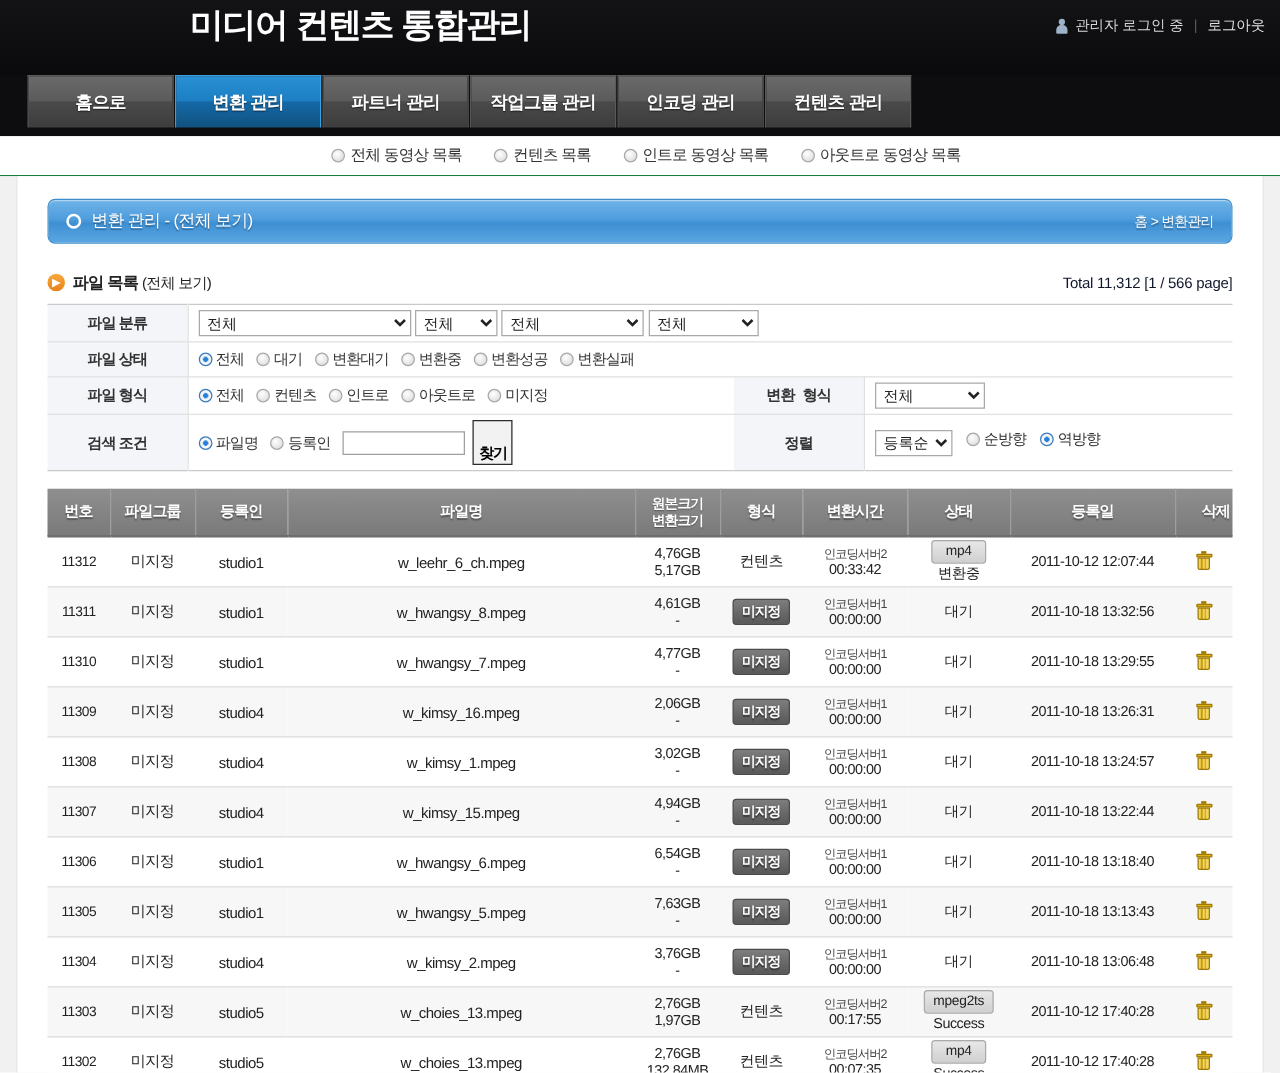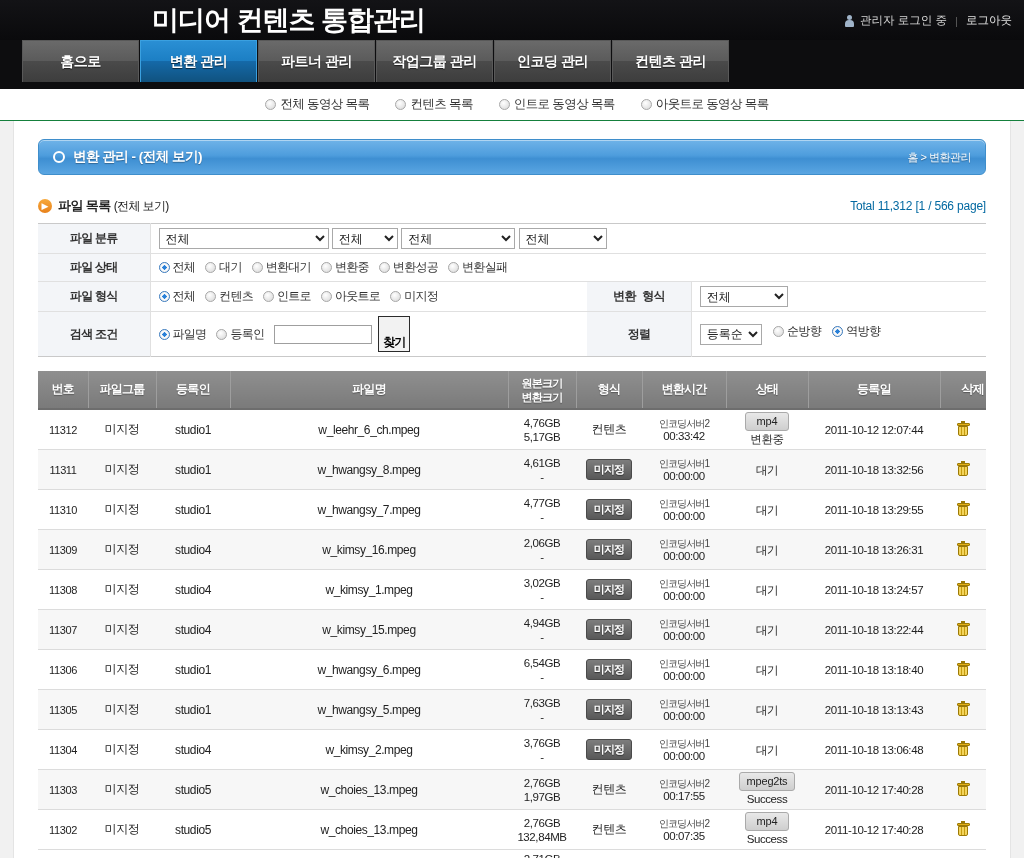--- a/index.html
+++ b/index.html
@@ -9,21 +9,21 @@
     width: 1024px; height: 858px;
     overflow: hidden;
     background: #ffffff;
     font-family: "Liberation Sans", "DejaVu Sans", sans-serif;
     color: #333;
   }
 
   
   .topbar {
     position: relative;
-    height: 40px;
+    height: 60px;
     background: #0d0d0f;
     background: linear-gradient(#131316, #0a0a0c);
   }
   .brand {
     position: absolute;
     left: 152px; top: 2px;
     font-size: 27px;
     font-weight: bold;
     letter-spacing: -1px;
     color: #ffffff;
@@ -146,21 +146,21 @@
     background: linear-gradient(#6fb3e8 0%, #4e9ddd 45%, #3e8fd2 55%, #5aa6e2 100%);
     border: 1px solid #3f8ecb;
     box-shadow: inset 0 1px 0 rgba(255,255,255,.45);
     display: flex;
     align-items: center;
     padding: 0 14px;
     color: #ffffff;
   }
   .titlebar-left {
     display: flex; align-items: center; gap: 8px;
-    font-size: 13.5px; font-weight: bold;
+    font-size: 13.5px; font-weight: normal;
     letter-spacing: -0.5px;
     text-shadow: 0 1px 1px rgba(0,0,0,.3);
   }
   .ring-icon {
     width: 12px; height: 12px;
     border-radius: 50%;
     border: 2.5px solid #ffffff;
     display: inline-block;
   }
   .titlebar-right {
@@ -189,21 +189,21 @@
   }
   .section-title {
     font-size: 13px; font-weight: bold;
     letter-spacing: -0.6px;
     color: #222;
   }
   .section-title .sub { font-weight: normal; font-size: 12px; text-align: right; }
   .total-info {
     margin-left: auto;
     font-size: 12px;
-    color: #0369a1;
+    color: #0f172a;
     letter-spacing: -0.2px;
   }
 
   
   .filter {
     margin-top: 8px;
     width: 100%;
     border-collapse: collapse;
     border-top: 1px solid #c9c9c9;
     border-bottom: 1px solid #c9c9c9;

